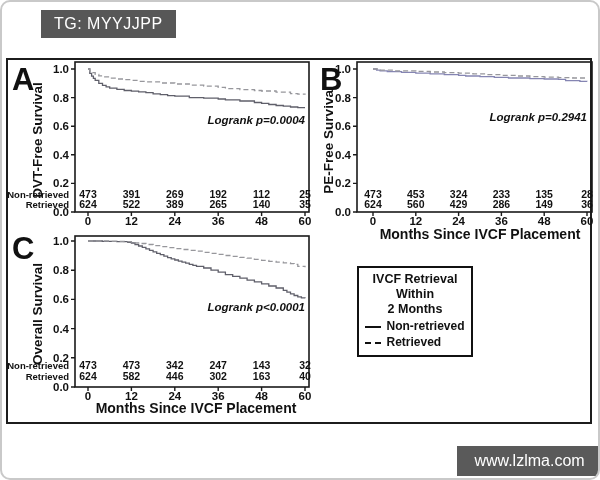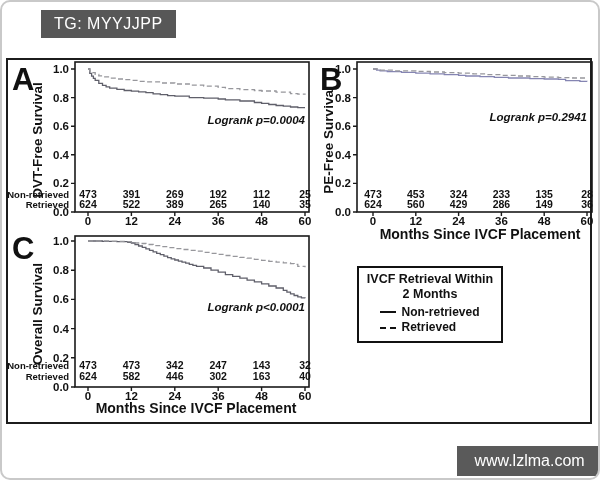--- a/index.html
+++ b/index.html
@@ -19,21 +19,21 @@
   svg.fig{position:absolute;left:0;top:0;}
   svg.fig text{font-family:"Liberation Sans", sans-serif;fill:#111;}
   svg.fig .tick-label{font-size:11.5px;font-weight:bold;}
   svg.fig .num{font-size:10.5px;font-weight:bold;}
   svg.fig .rowlab{font-size:9.5px;font-weight:bold;}
   svg.fig .letter{font-size:31px;font-weight:bold;}
   svg.fig .ylab{font-size:13.5px;font-weight:bold;}
   svg.fig .xlab{font-size:14px;font-weight:bold;}
   svg.fig .logrank{font-size:11.5px;font-weight:bold;font-style:italic;}
   .legend{
-    position:absolute;left:355px;top:264px;width:146px;box-sizing:border-box;
+    position:absolute;left:355px;top:264px;width:116px;box-sizing:border-box;
     border:2px solid #111;background:#fff;padding:4px 2px 5px;text-align:center;
   }
   .legend-title{font-weight:bold;font-size:12.5px;line-height:1.18;color:#111;}
   .legend-entries{display:inline-block;text-align:left;margin-top:3px;}
   .legend-entry{display:flex;align-items:center;gap:5px;font-weight:bold;font-size:12px;line-height:1.3;color:#111;}
   .glyph-solid{display:inline-block;width:16px;height:0;border-top:2.5px solid #111;}
   .glyph-dashed{display:inline-block;width:16px;height:0;border-top:2.5px dashed #111;}
 </style>
 </head>
 <body>

